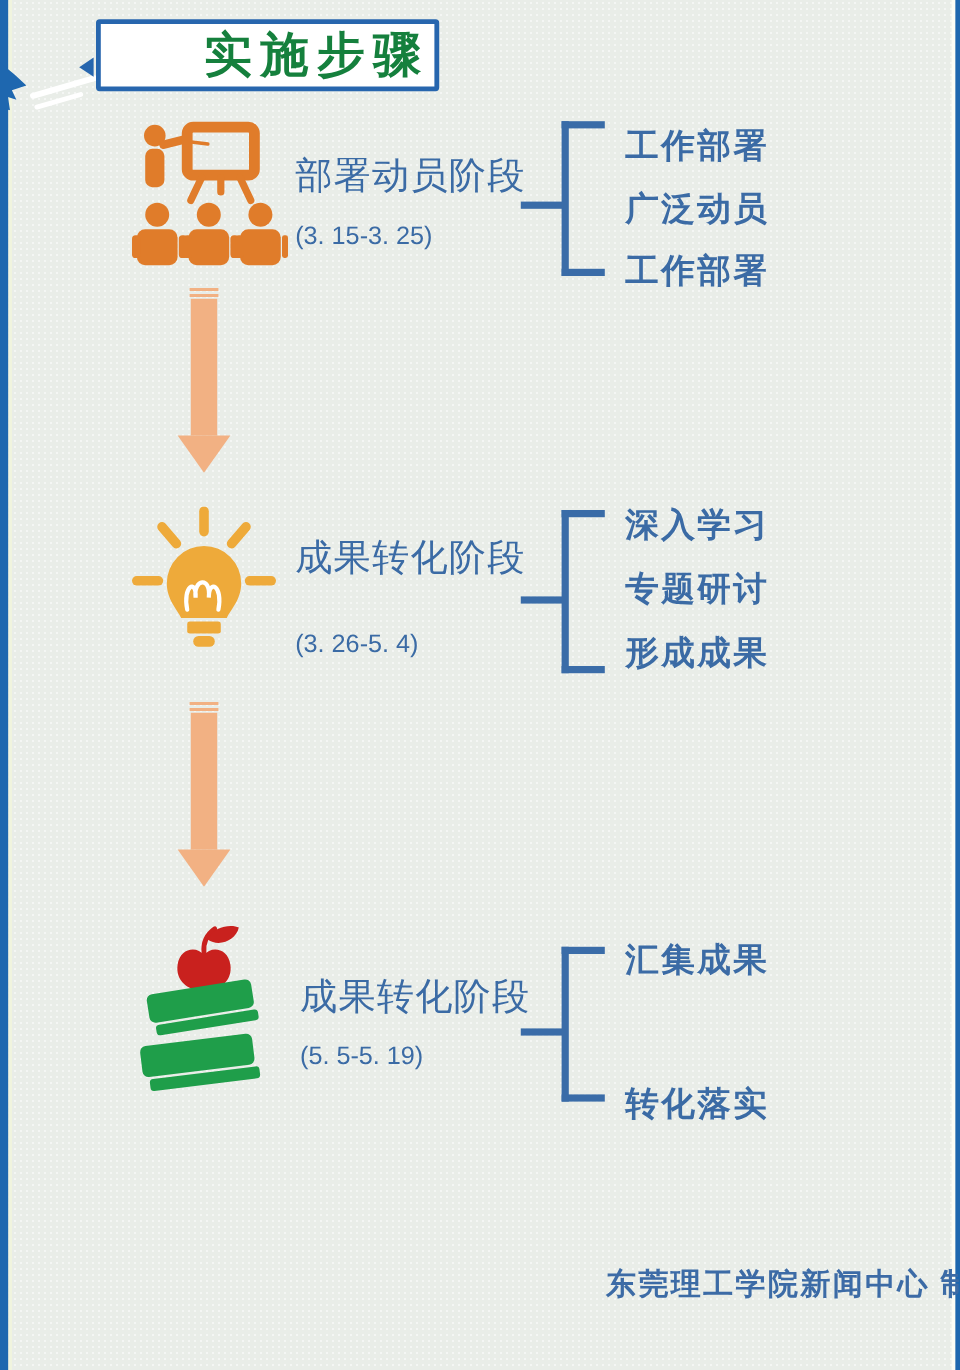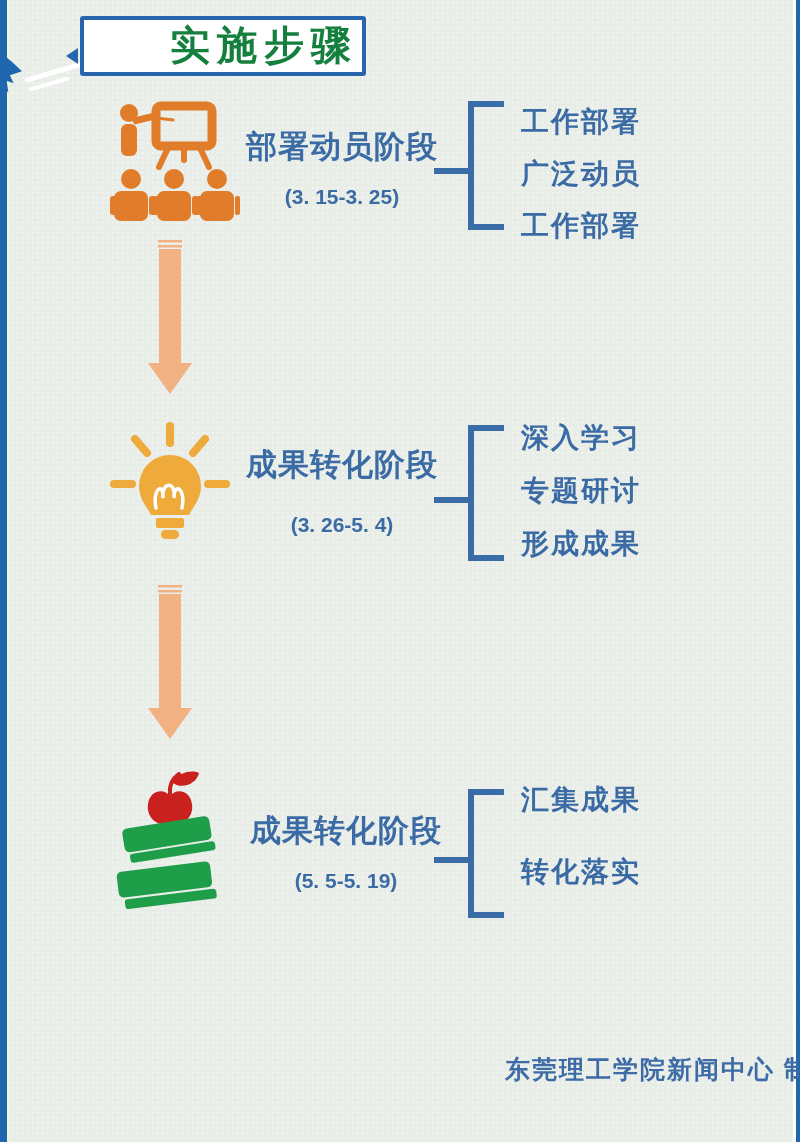--- a/index.html
+++ b/index.html
@@ -42,44 +42,44 @@
     border-top:8px solid transparent; border-bottom:8px solid transparent;
     border-right:12px solid #2766ae;
   }
   
   .icon { position:absolute; }
   .icon svg { display:block; width:100%; height:100%; }
   .icon-1 { left:110px; top:100px; width:130px; height:132px; }
   .icon-2 { left:106px; top:422px; width:128px; height:136px; }
   .icon-3 { left:110px; top:766px; width:118px; height:160px; }
   
-  .label { position:absolute; width:192px; text-align:center; color:#3b6ba5; font-weight:bold; white-space:nowrap; }
+  .label { position:absolute; width:192px; color:#3b6ba5; font-weight:normal; white-space:nowrap; }
   .stage-name { font-size:31px; line-height:38px; letter-spacing:1px; }
   .stage-date { font-size:21px; line-height:34px; letter-spacing:0; }
   .label-1 { left:246px; top:128px; } .label-1 .stage-date { margin-top:14px; }
-  .label-2 { left:246px; top:446px; } .label-2 .stage-date { margin-top:24px; }
+  .label-2 { left:246px; top:446px; } .label-2 .stage-date { margin-top:36px; }
   .label-3 { left:250px; top:812px; } .label-3 .stage-date { margin-top:14px; }
   
   .bracket {
     position:absolute; width:36px;
     border-left:6px solid #3a6ca8; border-top:6px solid #3a6ca8; border-bottom:6px solid #3a6ca8;
   }
   .bracket::before {
     content:""; position:absolute; left:-40px; width:36px; height:6px; background:#3a6ca8;
   }
   .bracket-1 { left:468px; top:101px; height:129px; } .bracket-1::before { top:61px; }
   .bracket-2 { left:468px; top:425px; height:136px; } .bracket-2::before { top:66px; }
   .bracket-3 { left:468px; top:789px; height:129px; } .bracket-3::before { top:62px; }
   
   .items { position:absolute; left:521px; color:#3b6ba5; font-weight:bold; }
   .item  { font-size:28px; letter-spacing:2px; white-space:nowrap; }
   .items-1 { top:96px;  } .items-1 .item { height:52px; line-height:52px; }
   .items-2 { top:411px; } .items-2 .item { height:53px; line-height:53px; }
   .items-3 { top:774px; } .items-3 .item { height:51px; line-height:51px; }
-  .items-3 .item + .item { margin-top:21px; }
+  .items-3 .item + .item { margin-top:69px; }
   
   .arrow { position:absolute; left:146px; width:48px; height:154px; }
   .arrow svg { display:block; width:100%; height:100%; }
   .arrow-1 { top:240px; }
   .arrow-2 { top:585px; }
   
   .footer {
     position:absolute; left:505px; top:1053px;
     font-size:25px; font-weight:bold; color:#3c6ba6; letter-spacing:2px; white-space:nowrap;
   }

